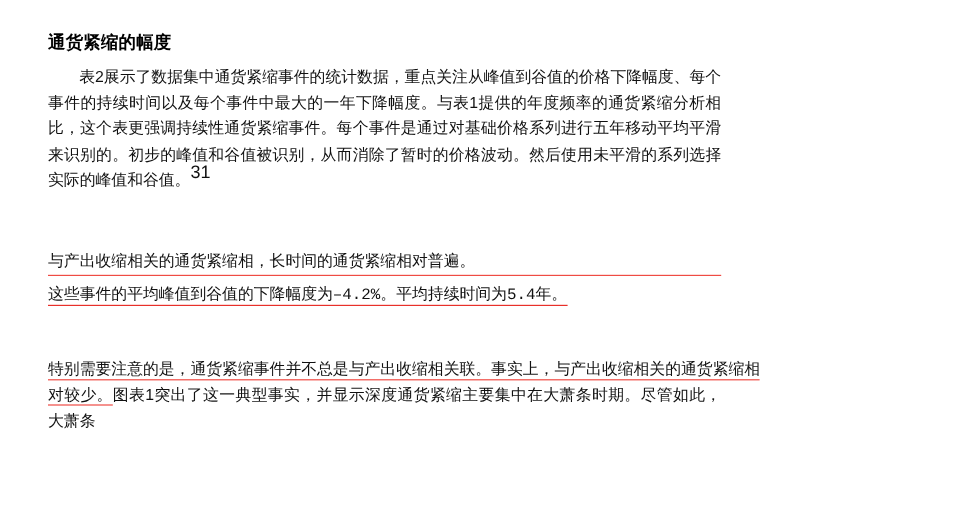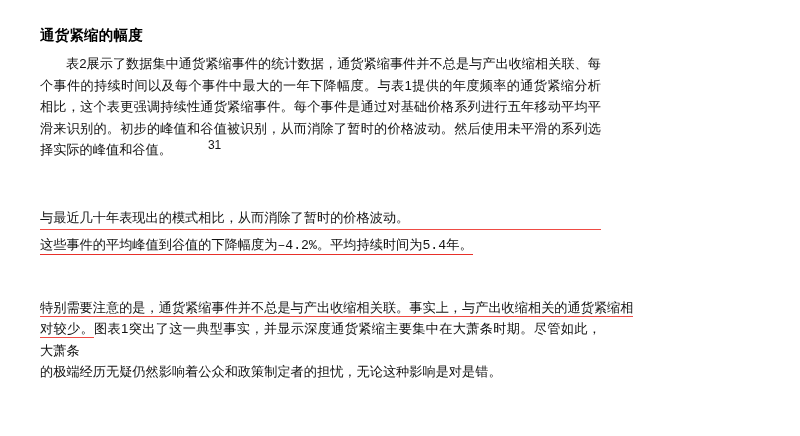--- a/index.html
+++ b/index.html
@@ -37,24 +37,23 @@
     color: #111111;
   }
   .para.indent {
     text-indent: 26px;
   }
   .gap-lg { height: 46px; }
   .gap-md { height: 40px; }
   .gap-sm { height: 4px; }
 
   .sup {
-    font-size: 12px;
+    font-size: 15px;
     vertical-align: super;
     line-height: 0;
-    margin-left: 36px;
   }
 
   
   .ul-red {
     border-bottom: 1.6px solid #e8302a;
     padding-bottom: 1px;
     font-family: Liberation Mono, monospace;
   }
   .ul-red-thin {
     border-bottom: 1.3px solid #ef4b44;
@@ -67,34 +66,33 @@
     white-space: nowrap;
   }
 </style>
 </head>
 <body>
 
 <div class="page">
 
   <h1 class="heading">通货紧缩的幅度</h1>
 
-  <p class="para indent"><span>表2展示了数据集中通货紧缩事件的统计数据，通货紧缩事件并不总是与产出收缩相关联、每个事件的持续时间以及每个事件中最大的一年下降幅度。与表1提供的年度频率的通货紧缩分析相比，这个表更强调持续性通货紧缩事件。每个事件是通过对基础价格系列进行五年移动平均平滑来识别的。初步的峰值和谷值被识别，从而消除了暂时的价格波动。然后使用未平滑的系列选择实际的峰值和谷值。</span><span class="sup">31</span></p>
+  <p class="para indent"><span>表2展示了数据集中通货紧缩事件的统计数据，重点关注从峰值到谷值的价格下降幅度、每个事件的持续时间以及每个事件中最大的一年下降幅度。与表1提供的年度频率的通货紧缩分析相比，这个表更强调持续性通货紧缩事件。每个事件是通过对基础价格系列进行五年移动平均平滑来识别的。初步的峰值和谷值被识别，从而消除了暂时的价格波动。然后使用未平滑的系列选择实际的峰值和谷值。</span><span class="sup">31</span></p>
 
   <div class="gap-lg"></div>
 
   <p class="para">
-    <span class="seg ul-red-thin block-underline">与最近几十年表现出的模式相比，从而消除了暂时的价格波动。</span>
+    <span class="seg ul-red-thin block-underline">与产出收缩相关的通货紧缩相，长时间的通货紧缩相对普遍。</span>
   </p>
   <div class="gap-sm"></div>
   <p class="para">
     <span class="seg ul-red">这些事件的平均峰值到谷值的下降幅度为–4.2%。</span><span class="seg ul-red">平均持续时间为5.4年。</span>
   </p>
 
 
   <div class="gap-md"></div>
 
   <p class="para">
     <span class="seg ul-red-thin">特别需要注意的是，通货紧缩事件并不总是与产出收缩相关联。事实上，与产出收缩相关的通货紧缩相</span>
   </p>
   <p class="para"><span class="seg ul-red-thin">对较少。</span><span>图表1突出了这一典型事实，并显示深度通货紧缩主要集中在大萧条时期。尽管如此，大萧条</span></p>
-  <p class="para">的极端经历无疑仍然影响着公众和政策制定者的担忧，无论这种影响是对是错。</p>
 
 </div>
 
 </body></html>

